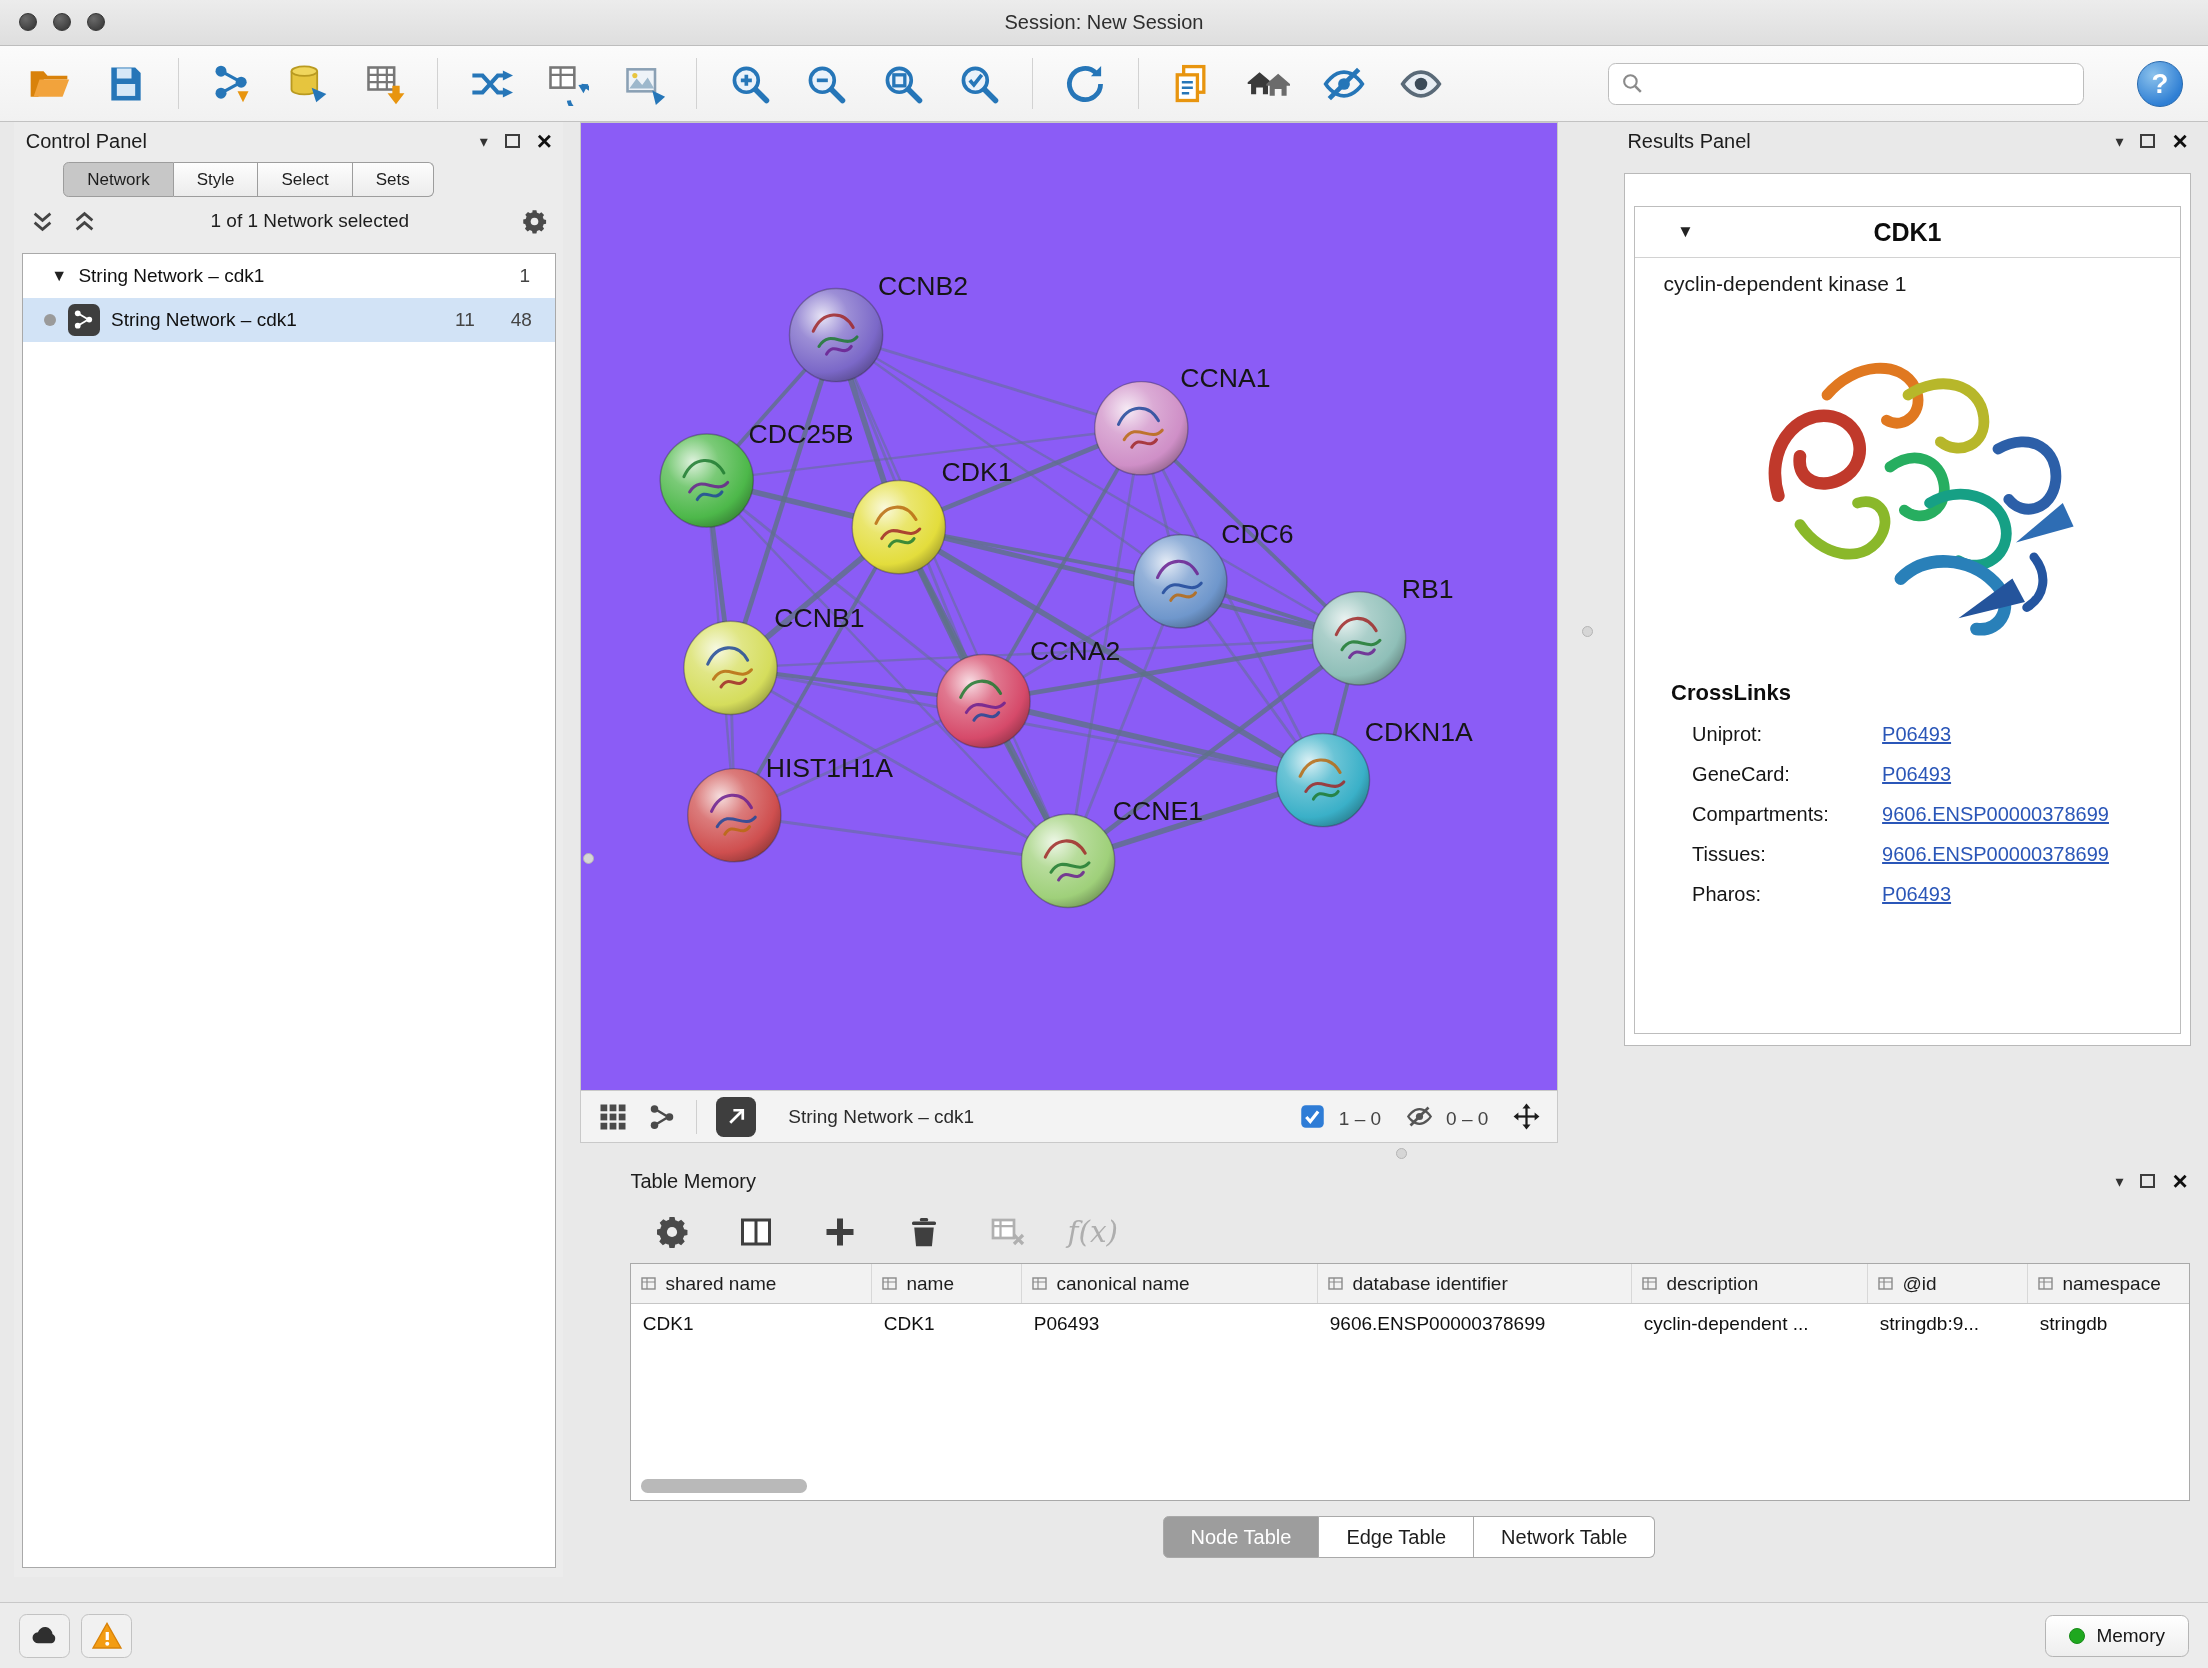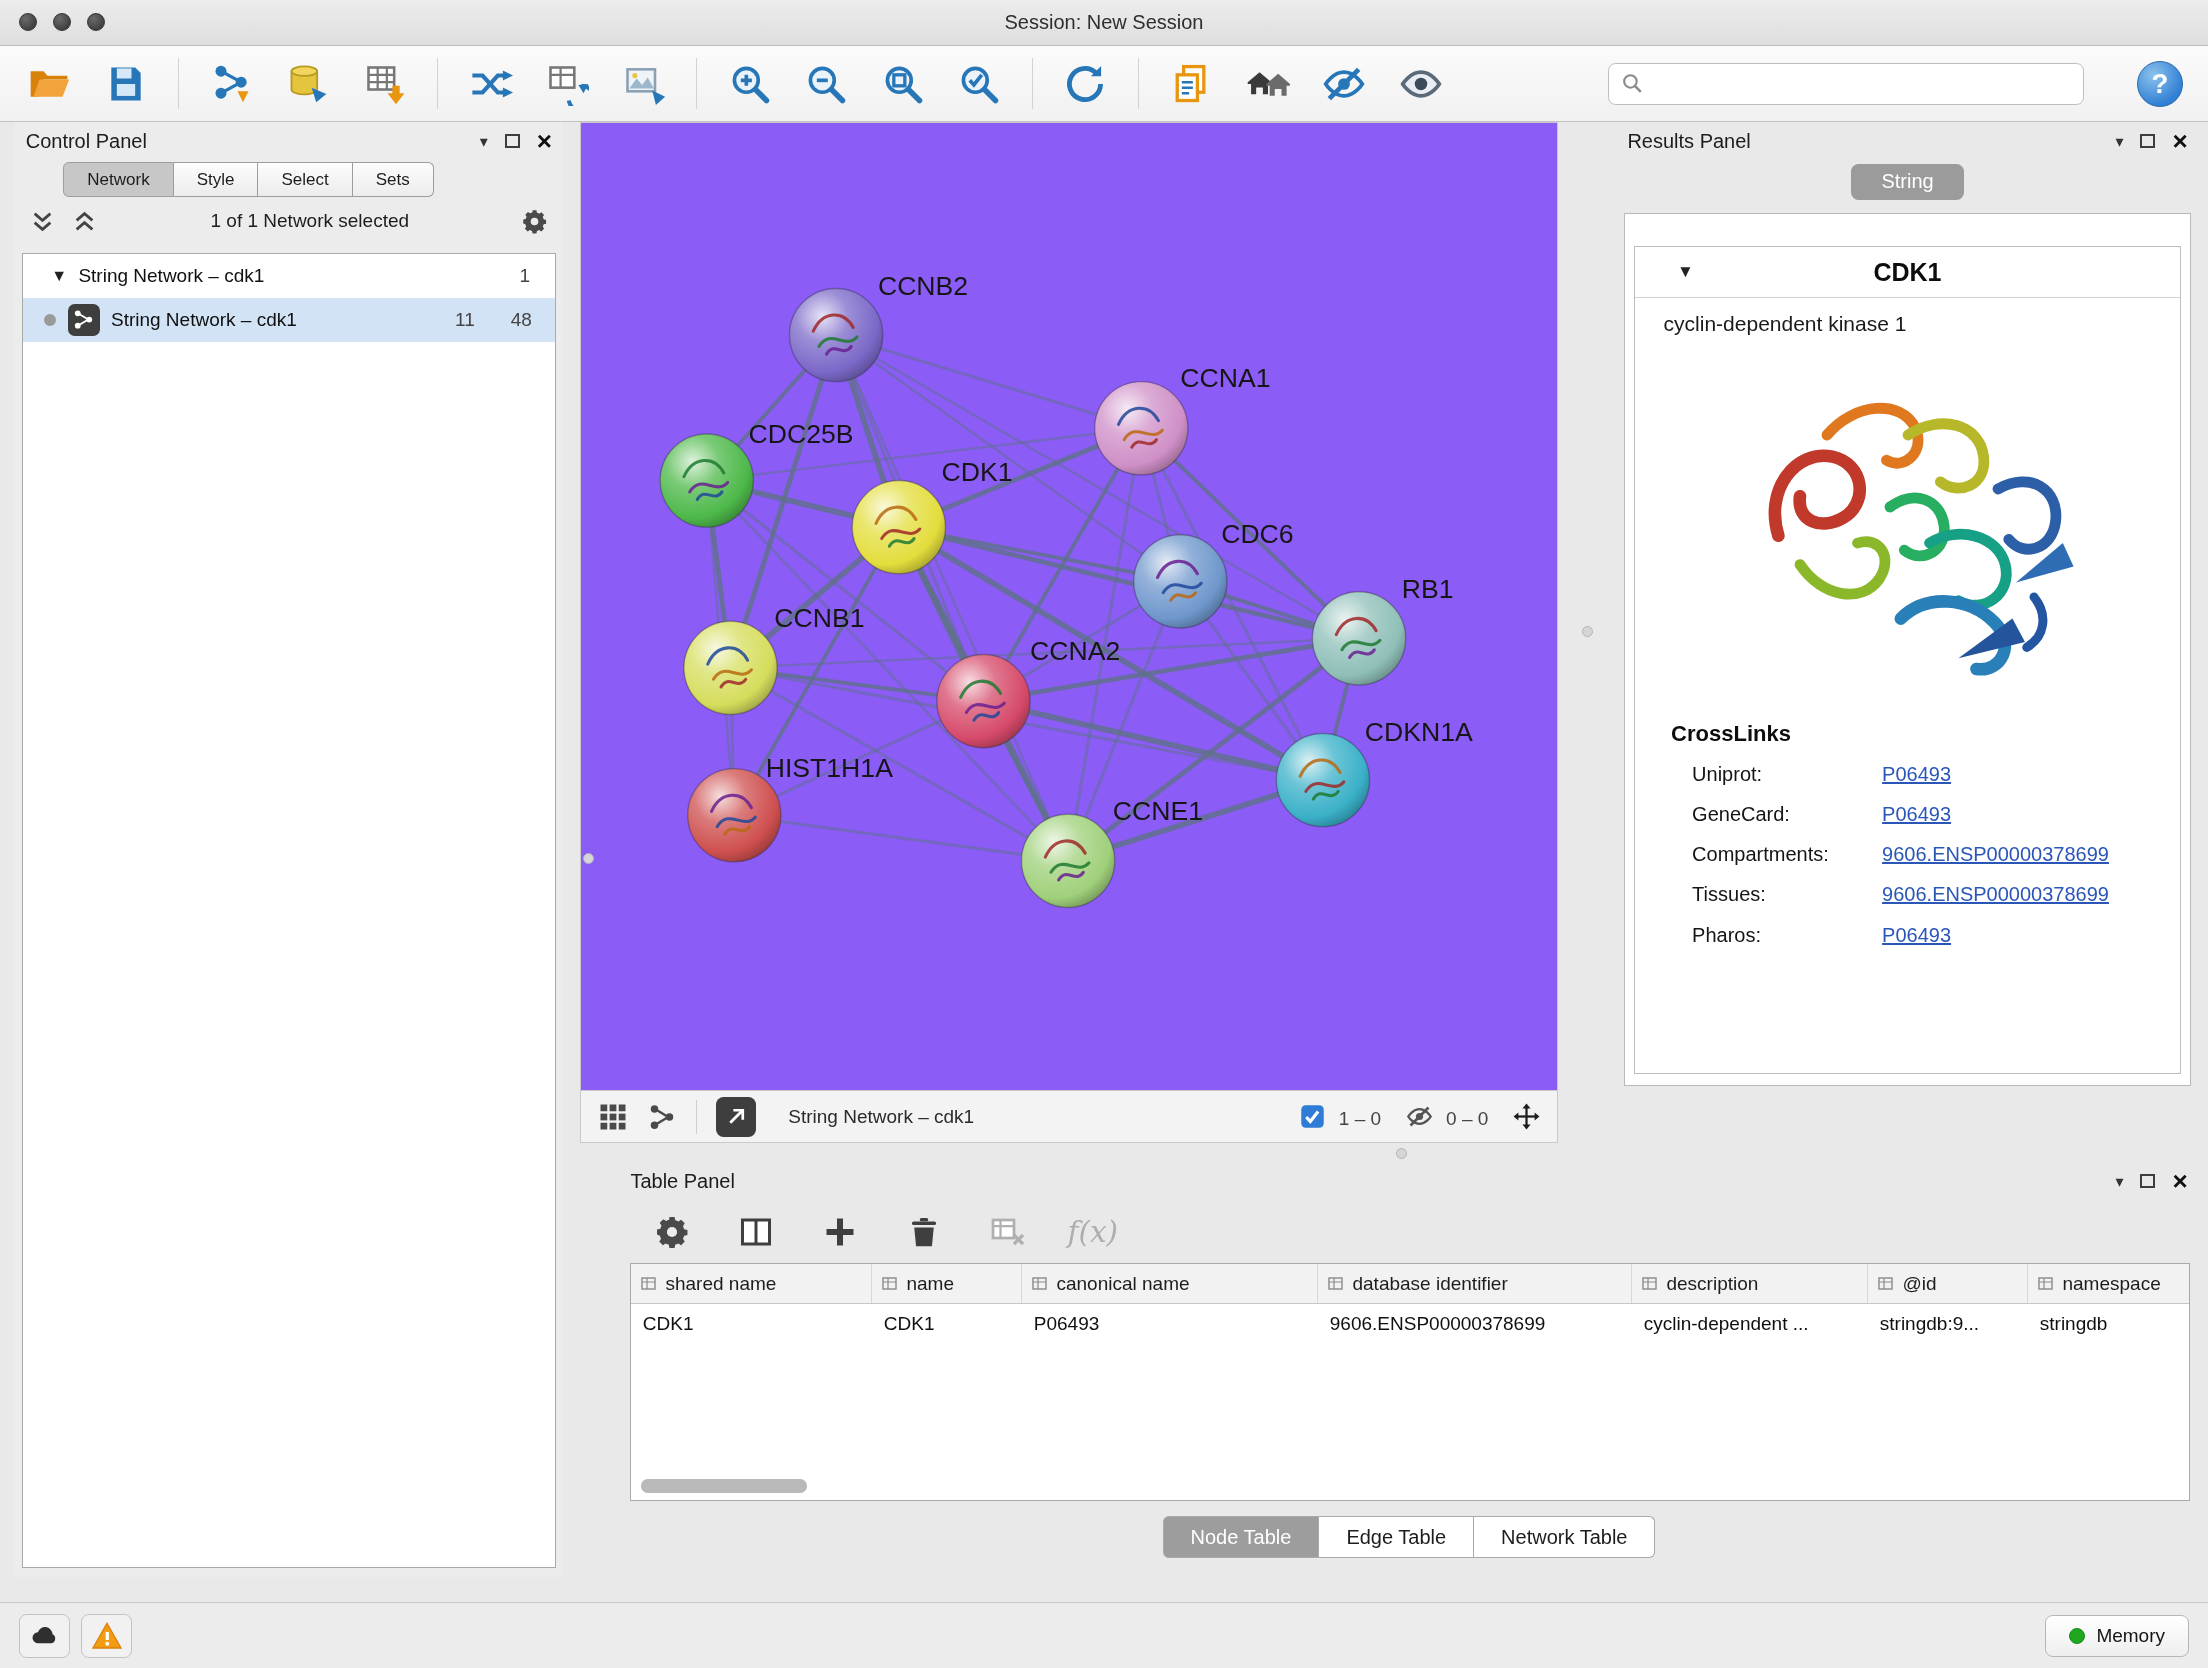--- a/index.html
+++ b/index.html
@@ -633,23 +633,20 @@
 
   <div class="results-panel">
     <div class="panel-header">
       <span class="ph-title">Results Panel</span>
       <span class="ph-icons">
         <span class="ph-caret">▾</span>
         <span class="ph-float"></span>
         <span class="ph-close">×</span>
       </span>
     </div>
-    <div class="string-tab-row">
-      <span class="string-badge">String</span>
-    </div>
     <div class="results-box">
       <div class="results-inner">
         <div class="gene-header">
           <span class="gene-caret">▼</span>
           <span>CDK1</span>
         </div>
         <div class="gene-desc">cyclin-dependent kinase 1</div>
         <div class="protein-figure">
           <svg width="366" height="333" viewBox="0 0 200 185">
             <g fill="none" stroke-linecap="round">
@@ -687,21 +684,21 @@
         <div class="xl-row">
           <span class="xl-label">Pharos:</span>
           <span class="xl-value">P06493</span>
         </div>
       </div>
     </div>
   </div>
 
   <div class="table-panel">
     <div class="panel-header">
-      <span class="ph-title">Table Panel</span>
+      <span class="ph-title">Table Memory</span>
       <span class="ph-icons">
         <span class="ph-caret">▾</span>
         <span class="ph-float"></span>
         <span class="ph-close">×</span>
       </span>
     </div>
     <div class="tp-toolbar">
       <div class="ti">
         <svg viewBox="0 0 24 24">
             <path fill="#4a4a4a" d="M10.3 2h3.4l.5 2.2a8 8 0 012 .8l1.9-1.2 2.4 2.4-1.2 1.9a8 8 0 01.8 2l2.2.5v3.4l-2.2.5a8 8 0 01-.8 2l1.2 1.9-2.4 2.4-1.9-1.2a8 8 0 01-2 .8l-.5 2.2h-3.4l-.5-2.2a8 8 0 01-2-.8l-1.9 1.2-2.4-2.4 1.2-1.9a8 8 0 01-.8-2L2 13.7v-3.4l2.2-.5a8 8 0 01.8-2L3.8 5.9l2.4-2.4 1.9 1.2a8 8 0 012-.8z"></path>

